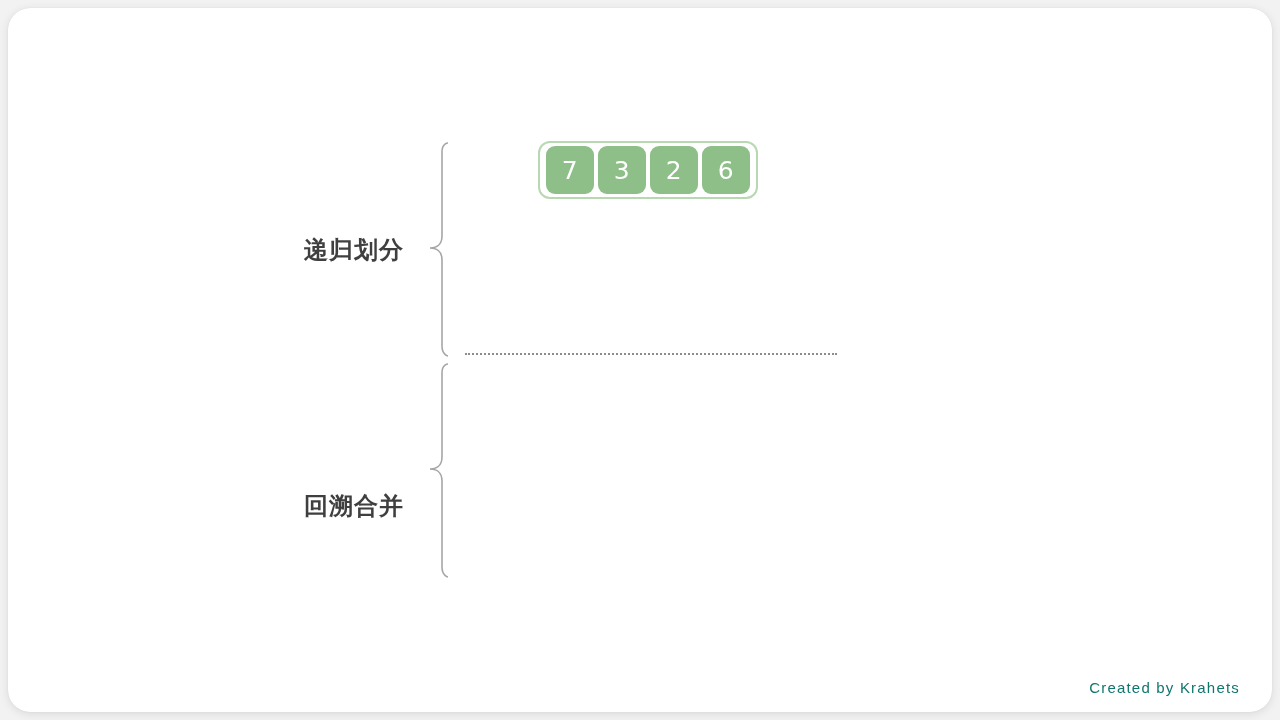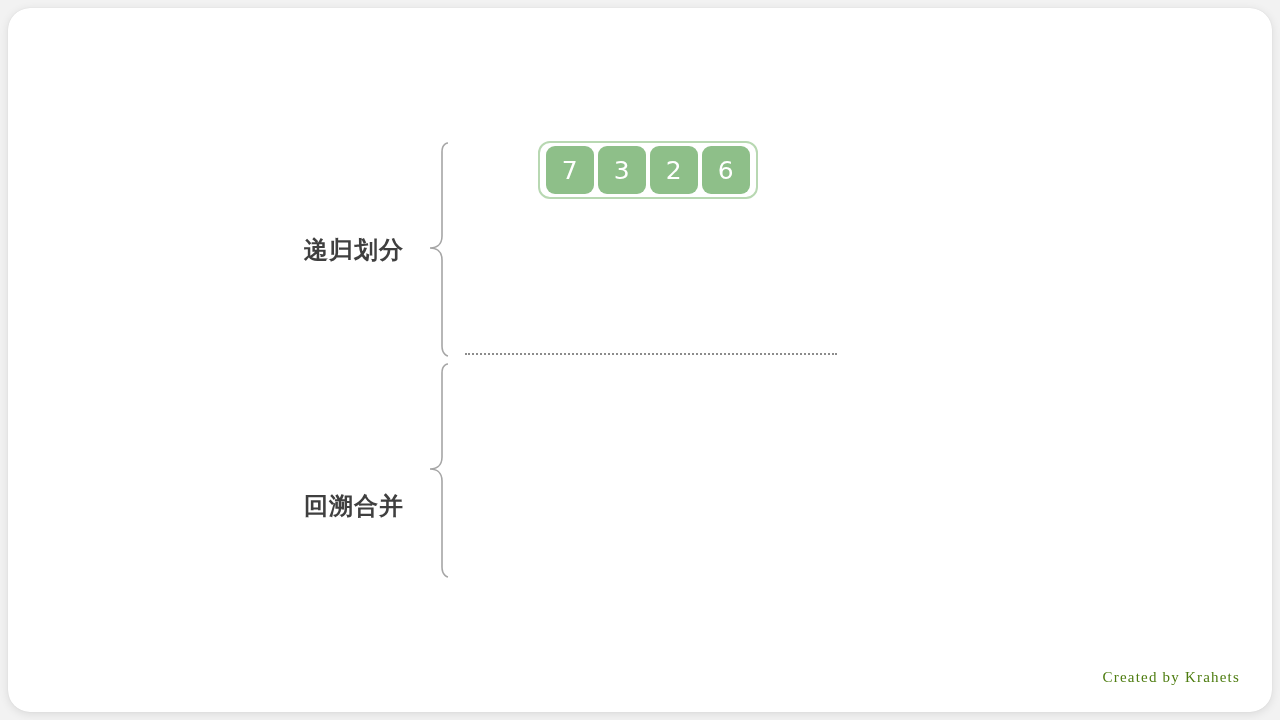--- a/index.html
+++ b/index.html
@@ -108,25 +108,25 @@
     line-height: 31px;
     letter-spacing: 0.5px;
     white-space: nowrap;
     font-family: "DejaVu Sans", "Liberation Sans", sans-serif;
   }
 
   
   #credit {
     position: absolute;
     right: 40px;
-    bottom: 34px;
-    color: #4d7c0f;
+    bottom: 24px;
+    color: #0f766e;
     font-size: 15px;
     letter-spacing: 1.2px;
-    font-family: Liberation Serif, serif;
+    font-family: Liberation Sans, sans-serif;
   }
 </style>
 </head>
 <body>
 
 <div id="canvas">
 
   <div id="card"></div>
 
   <div id="array-group">

